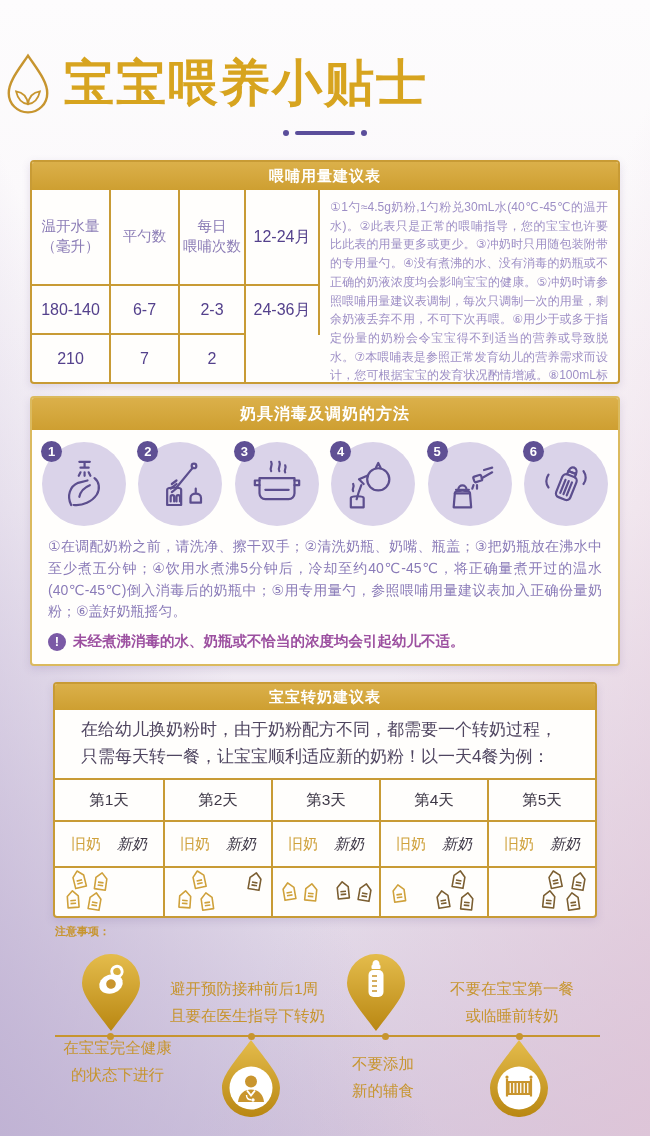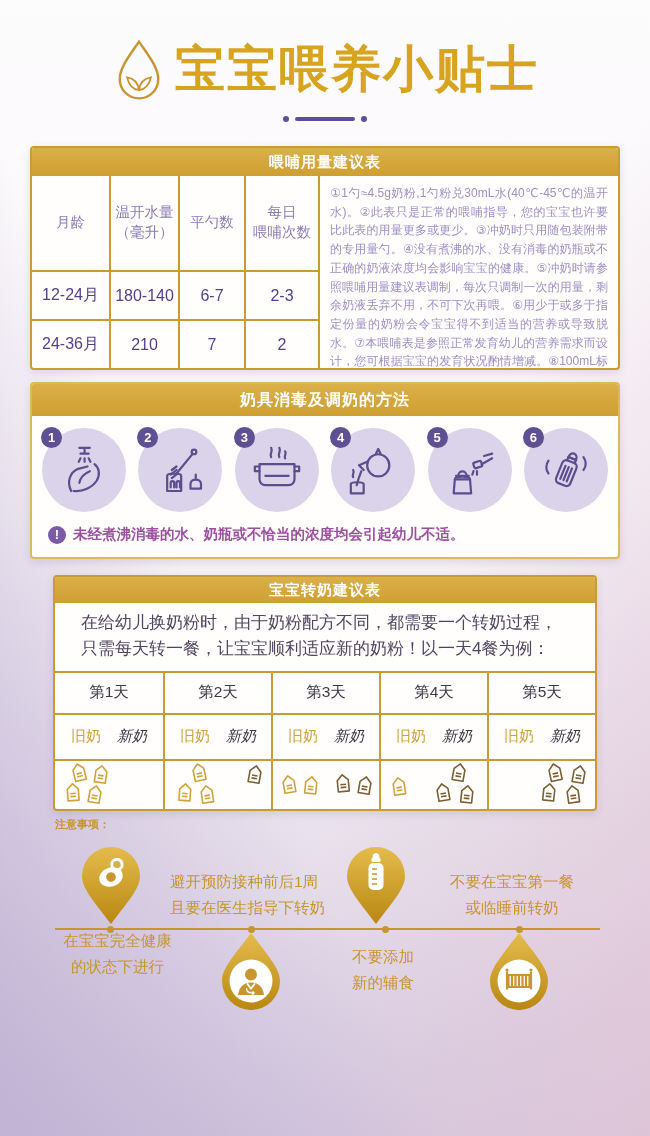--- a/index.html
+++ b/index.html
@@ -5,21 +5,21 @@
   html,body{margin:0;padding:0;}
   .page{
     width:650px;height:1136px;overflow:hidden;position:relative;
     font-family:"Liberation Sans","DejaVu Sans",sans-serif;
     background:
       linear-gradient(66deg, rgba(189,175,210,.85) 0%, rgba(189,175,210,0) 38%),
       linear-gradient(294deg, rgba(224,196,214,.8) 0%, rgba(224,196,214,0) 40%),
       linear-gradient(180deg,#fdfcfd 0%,#f8f4f8 45%,#e6deeb 78%,#d3c9e0 100%);
   }
   
-  .title-row{display:flex;align-items:center;justify-content:center;gap:8px;padding-top:36px;}
+  .title-row{display:flex;align-items:center;gap:8px;padding-top:50px;}
   .logo{width:56px;height:66px;}
   h1.title{margin:0;font-size:50px;font-weight:bold;color:var(--title-gold,#D7A41F);letter-spacing:2px;}
   .divider{display:flex;align-items:center;justify-content:center;gap:6px;margin-top:13px;}
   .divider .dd{width:6px;height:6px;border-radius:50%;background:#5B4E9B;}
   .divider .dl{width:60px;height:4px;border-radius:2px;background:#5B4E9B;}
   
   .panel{background:#FFFEFC;border:2px solid var(--gold-border,#C89B35);border-radius:4px;
          overflow:hidden;box-shadow:0 3px 8px rgba(110,90,150,.18);}
   .panel-bar{background:linear-gradient(180deg,#DBB04A,#CE9F31);color:#fff;font-weight:bold;
              text-align:center;letter-spacing:1px;}
@@ -103,21 +103,20 @@
   </header>
   <div class="divider">
     <span class="dd"></span>
       <span class="dl"></span>
       <span class="dd"></span>
   </div>
 
   <section class="panel feed-panel">
     <div class="panel-bar">喂哺用量建议表</div>
     <div class="feed-grid">
-      <div class="fc h pre">月龄</div>
       <div class="fc h pre">温开水量
 （毫升）</div>
       <div class="fc h pre">平勺数</div>
       <div class="fc h pre">每日
 喂哺次数</div>
       <div class="fc notes">①1勺≈4.5g奶粉,1勺粉兑30mL水(40℃-45℃的温开水)。②此表只是正常的喂哺指导，您的宝宝也许要比此表的用量更多或更少。③冲奶时只用随包装附带的专用量勺。④没有煮沸的水、没有消毒的奶瓶或不正确的奶液浓度均会影响宝宝的健康。⑤冲奶时请参照喂哺用量建议表调制，每次只调制一次的用量，剩余奶液丢弃不用，不可下次再喂。⑥用少于或多于指定份量的奶粉会令宝宝得不到适当的营养或导致脱水。⑦本喂哺表是参照正常发育幼儿的营养需求而设计，您可根据宝宝的发育状况酌情增减。⑧100mL标准奶液=13.5g奶粉+90mL水。</div>
       <div class="fc v">12-24月</div>
       <div class="fc v">180-140</div>
       <div class="fc v">6-7</div>
       <div class="fc v">2-3</div>
@@ -190,20 +189,21 @@
             <g transform="rotate(22 24 26)">
               <rect x="18" y="16" width="13" height="21" rx="3.5"></rect>
               <path d="M21 16v-3h7v3"></path>
               <path d="M24.5 8.5c-2.5 0-3.5 2.5-3.5 4.5h7c0-2-1-4.5-3.5-4.5Z"></path>
               <path d="M21.5 21v12M24.5 21v12M27.5 21v12"></path>
             </g>
             <path d="M9 16c-2.5 3.5-2.5 8 0 11M39 13c2.5 3.5 2.5 8 0 11"></path>
           </svg>
         </div>
       </div>
+    <p class="instructions">①在调配奶粉之前，请洗净、擦干双手；②清洗奶瓶、奶嘴、瓶盖；③把奶瓶放在沸水中至少煮五分钟；④饮用水煮沸5分钟后，冷却至约40℃-45℃，将正确量煮开过的温水(40℃-45℃)倒入消毒后的奶瓶中；⑤用专用量勺，参照喂哺用量建议表加入正确份量奶粉；⑥盖好奶瓶摇匀。</p>
     <div class="warning">
       <span class="warn-icon">!</span>
       <span>未经煮沸消毒的水、奶瓶或不恰当的浓度均会引起幼儿不适。</span>
     </div>
   </section>
 
   <section class="panel trans-panel">
     <div class="panel-bar">宝宝转奶建议表</div>
     <p class="intro">在给幼儿换奶粉时，由于奶粉配方不同，都需要一个转奶过程，只需每天转一餐，让宝宝顺利适应新的奶粉！以一天4餐为例：</p>
     <div class="day-grid" id="dayGrid">

